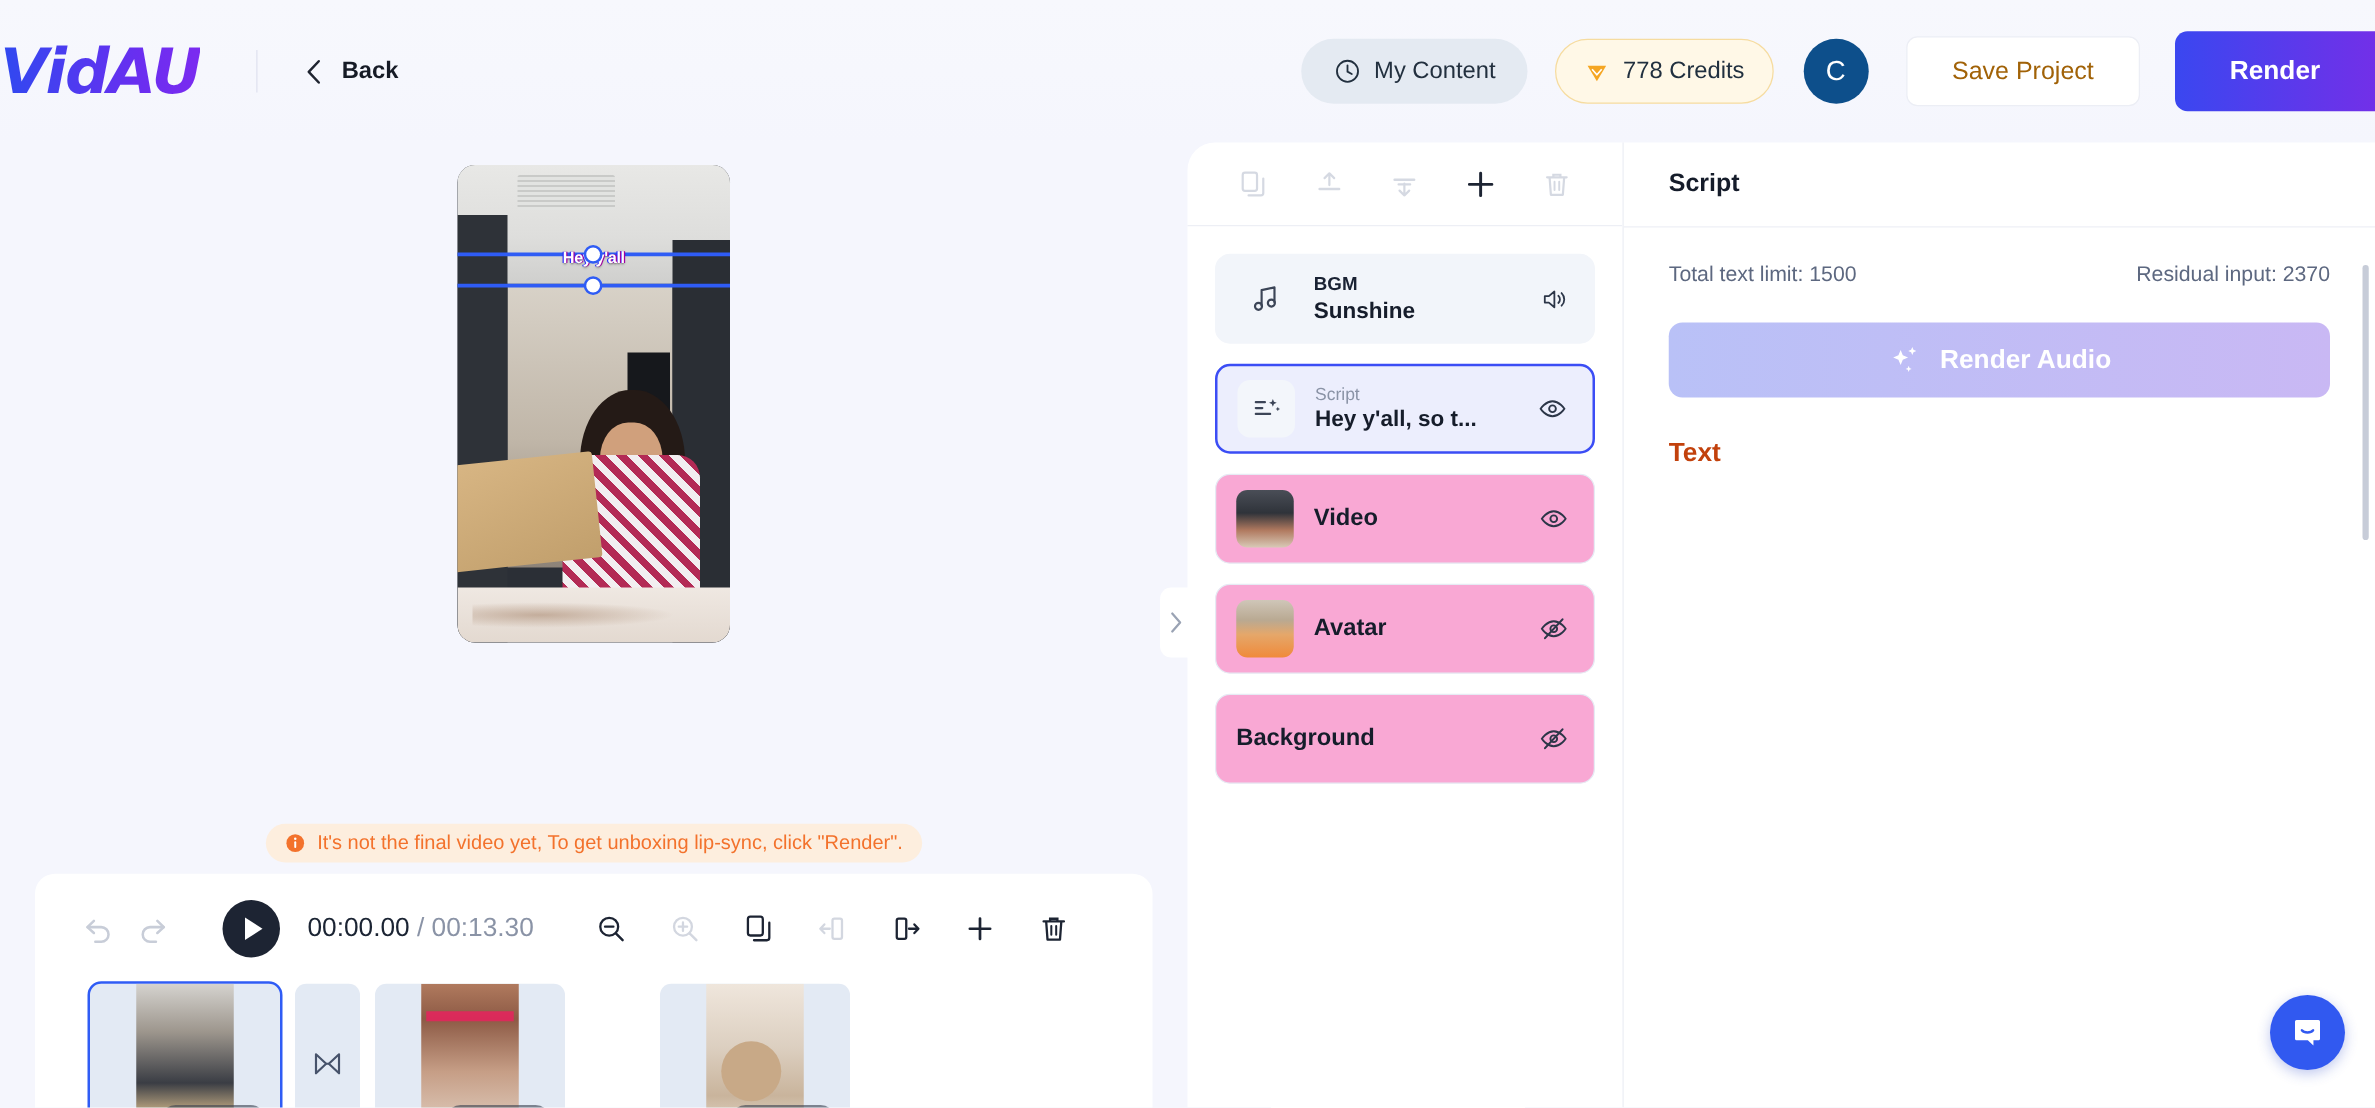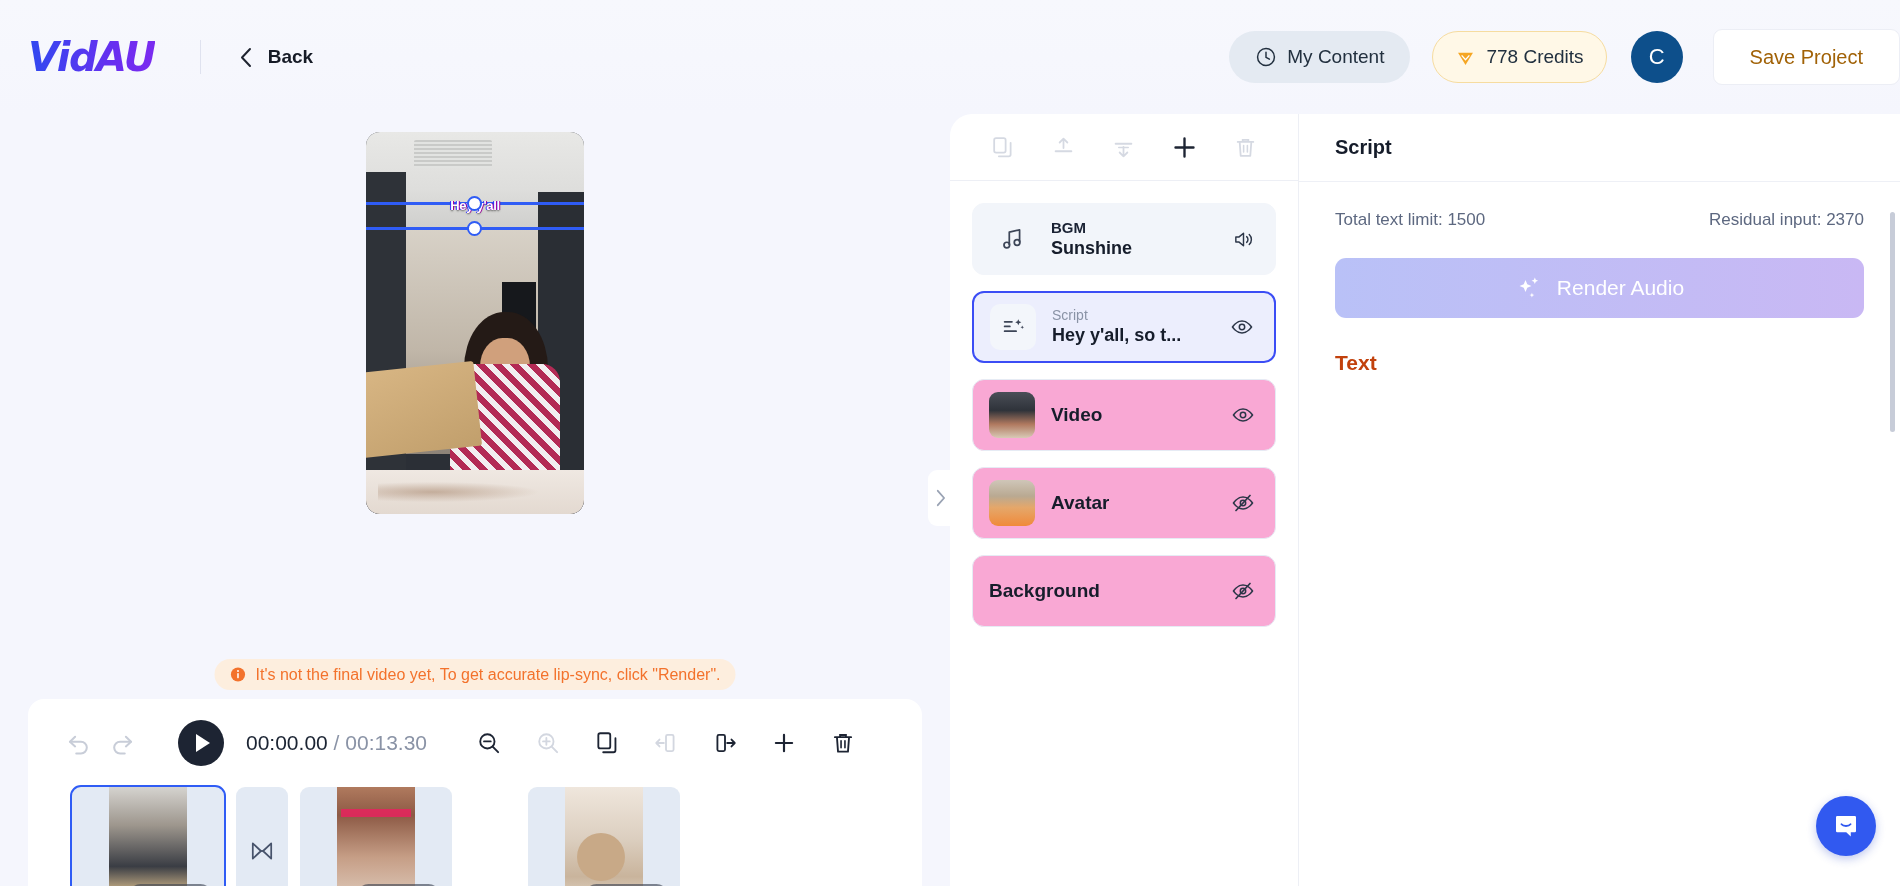--- a/index.html
+++ b/index.html
@@ -11,22 +11,21 @@
   }
   .app { position: relative; width: 1900px; height: 886px; background: #f5f6fd; }
 
   
   .header {
     position: absolute; top: 0; left: 0; width: 1900px; height: 114px;
     display: flex; align-items: center;
     background: linear-gradient(180deg,#f7f8fd 0%, #f5f6fd 100%);
   }
   .logo {
-    margin-left: 28px;
-    font-size: 40px; font-weight: 800; font-style: italic;
+    font-size: 50px; font-weight: 800; font-style: italic;
     letter-spacing: -1.5px;
     background: linear-gradient(90deg,#2f49f0 0%, #6a2ef0 70%, #7b2bf0 100%);
     -webkit-background-clip: text; background-clip: text; color: transparent;
     font-family: "DejaVu Sans", sans-serif;
   }
   .hdr-divider { width:1px; height:34px; background:#dfe2ef; margin-left:45px; }
   .back-btn {
     display:flex; align-items:center; gap:16px; margin-left:38px; cursor:pointer;
   }
   .back-chevron { font-size: 21px; color:#1f2430; line-height:1; }
@@ -214,21 +213,21 @@
   .limits { display:flex; justify-content:space-between; font-size:17px; color:#5d6880; }
   .script-box {
     margin-top:25px; height:390px; background:#f1f5f9; border-radius:11px; padding:22px 26px;
     font-size:19px; color:#2b3344; line-height:1.5; cursor:text;
   }
   .render-audio {
     margin-top:28px; height:60px; border-radius:11px;
     background: linear-gradient(90deg,#b9c1f7 0%, #c9b8f4 100%);
     display:flex; align-items:center; justify-content:center; gap:14px; cursor:pointer;
   }
-  .render-audio .lbl { font-size:21px; font-weight:400; color:#ffffff; }
+  .render-audio .lbl { font-size:21px; font-weight:700; color:#ffffff; }
   .text-head { margin-top:33px; font-size:21px; font-weight:700; color:#c2410c; }
   .rp-scrollbar { position:absolute; top:30px; right:5px; width:5px; height:220px; background:#c7ccd8; border-radius:3px; }
 
   .chat-btn {
     position:absolute; top:796px; left:1816px; width:60px; height:60px; border-radius:50%;
     background:#3159f0; display:flex; align-items:center; justify-content:center; cursor:pointer;
     box-shadow:0 3px 10px rgba(40,70,200,.30);
   }
   svg { display:block; }
 </style>
@@ -266,20 +265,21 @@
               <path d="M3.5 6.5 H20.5 L12 20.5 Z" fill="#f5a623"></path>
               <path d="M7.6 9.6 L12 14.6 L16.4 9.6" stroke="#fff" stroke-width="1.5" fill="none"></path>
             </svg>
         </span>
         <span class="lbl">778 Credits</span>
       </div>
 
       <div class="avatar-circle">C</div>
 
       <div class="save-project">Save Project</div>
+      <div class="render-btn">Render</div>
     </div>
   </div>
 
   <div class="editor">
 
     <div class="preview-wrap">
       <div class="video-frame">
         <div class="scene-ceiling"></div>
         <div class="scene-vent"></div>
         <div class="scene-back"></div>
@@ -305,21 +305,21 @@
     </div>
 
     <div class="notice">
       <span>
         <svg width="17" height="17" viewBox="0 0 24 24">
             <circle cx="12" cy="12" r="10" fill="#f3722c"></circle>
             <rect x="10.9" y="10" width="2.2" height="7.5" rx="1.1" fill="#fff"></rect>
             <circle cx="12" cy="7" r="1.4" fill="#fff"></circle>
           </svg>
       </span>
-      <span class="msg">It's not the final video yet, To get accurate lip-sync, click "Render".</span>
+      <span class="msg">It's not the final video yet, To get unboxing lip-sync, click "Render".</span>
     </div>
 
     <div class="timeline">
       <div class="tl-controls">
         <div class="ctrl-icon">
           <svg width="27" height="27" viewBox="0 0 24 24">
               <path d="M9 6 L4.4 10.4 L9 14.6" stroke="#c8cdd8" stroke-width="1.8" fill="none" stroke-linecap="round" stroke-linejoin="round"></path>
               <path d="M4.6 10.4 H14.2 a5.2 5.2 0 0 1 0 10.4 H10" stroke="#c8cdd8" stroke-width="1.8" fill="none" stroke-linecap="round"></path>
             </svg>
         </div>

